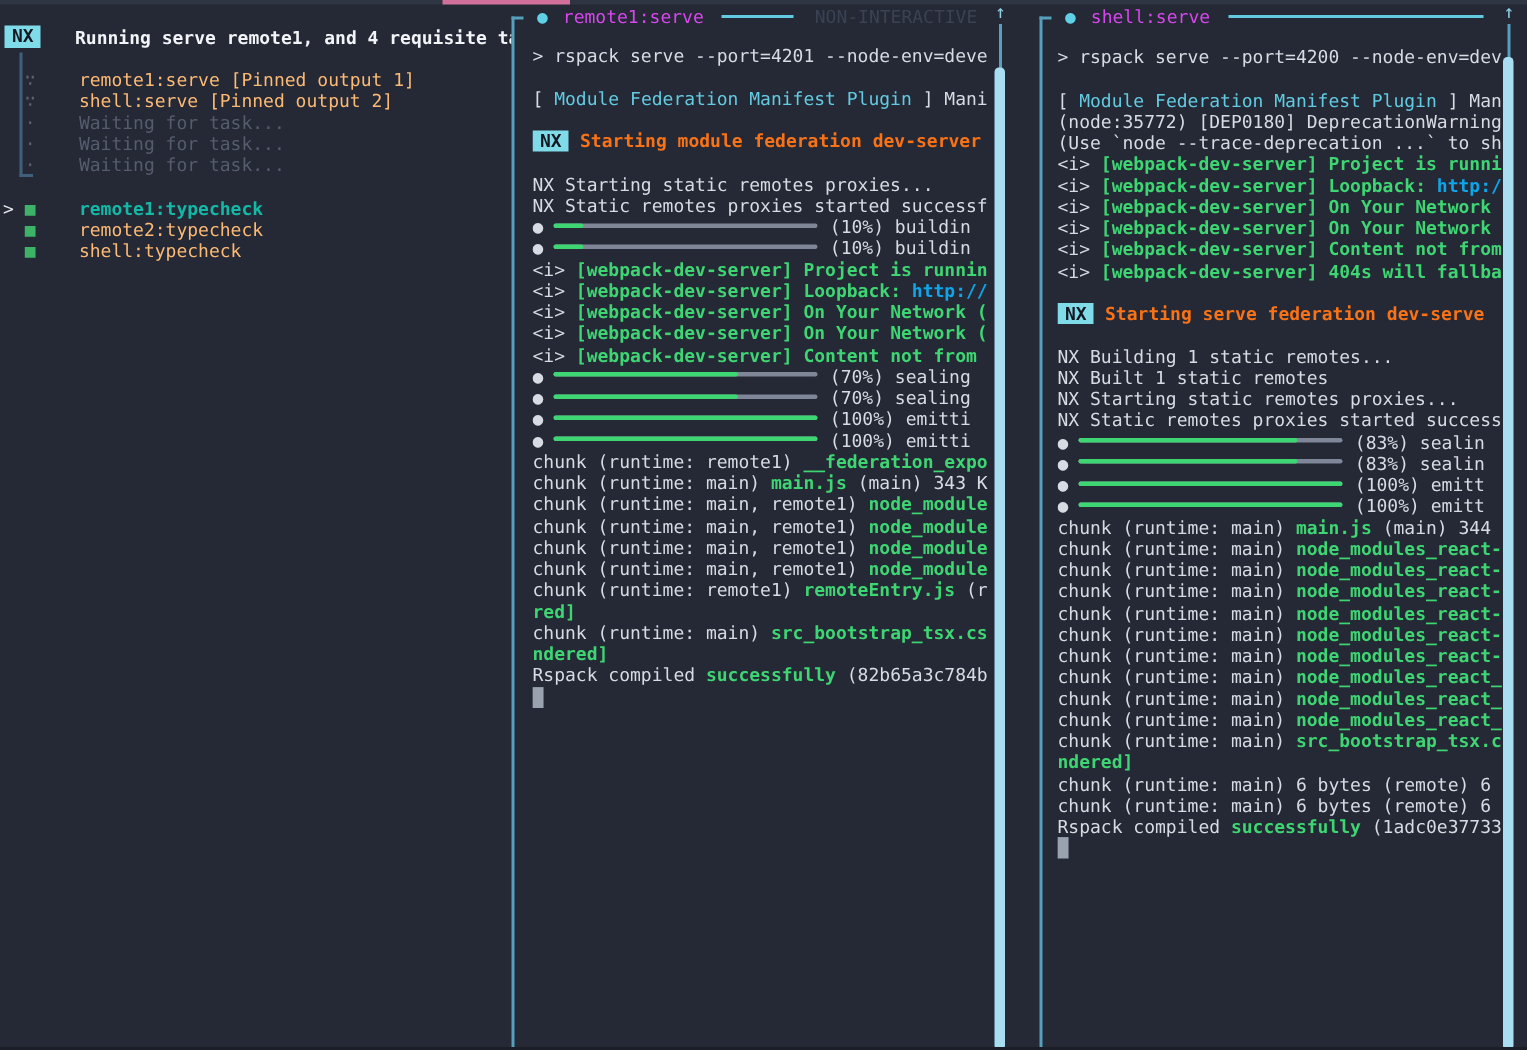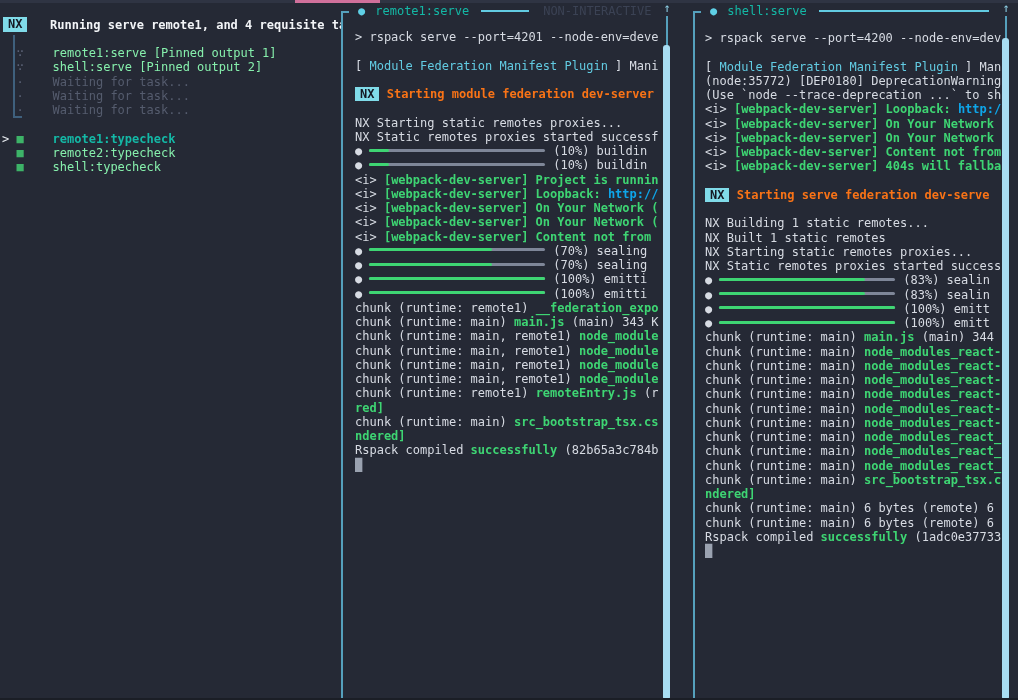--- a/index.html
+++ b/index.html
@@ -13,33 +13,33 @@
   .leftpane{position:absolute;left:0;top:0;width:341px;height:700px;overflow:hidden;}
   .nxbadge{position:absolute;left:3px;top:17px;height:15px;line-height:15px;background:#80dbe9;color:#141823;
     font-weight:bold;padding:0 5px;}
   .ltitle{position:absolute;left:50px;top:18px;font-weight:bold;color:#f2f4f7;white-space:pre;}
   .tree{position:absolute;left:13px;top:35px;width:7px;height:81px;border-left:2px solid #3f607d;border-bottom:2px solid #3f607d;}
   .tasks{position:absolute;left:2px;top:46px;}
   .trow{white-space:pre;height:14.25px;}
   .pre{color:#e8ebf0;}
   .ic-spin,.ic-dot{color:#5a6175;}
   .ic-sq{color:#3db368;}
-  .lbl-gray{color:#86efac;}
+  .lbl-gray{color:#fdba74;}
   .lbl-dim{color:#555c6e;}
   .lbl-sel{color:#14b8a6;font-weight:bold;}
 
   
   .pane{position:absolute;top:0;height:700px;}
   #mid{left:341px;width:352px;}
   #right{left:693px;width:325px;}
   .vborder{position:absolute;left:0;top:11px;bottom:0;width:2px;background:#55a0bc;}
   .stub{position:absolute;left:0;top:11px;width:8px;height:2px;background:#55a0bc;}
   .phead{position:absolute;top:3px;left:0;right:0;height:16px;display:flex;align-items:center;}
   .bullet{color:#5fd0e6;margin-left:17px;}
-  .ptitle{margin-left:10px;color:#14b8a6;}
+  .ptitle{margin-left:10px;color:#d946ef;}
   .rule{height:2px;background:#62cbe2;margin-left:12px;}
   #mid .rule{width:48px;}
   #right .rule{width:170px;}
   .mode{color:#3b4254;margin-left:14px;}
   .lines{position:absolute;left:14px;top:30px;right:2px;overflow:hidden;}
   #right .lines{left:12px;top:31px;}
   .tline{white-space:pre;height:14.25px;}
 
   
   .fg{color:#d7dbe3;}
@@ -140,20 +140,21 @@
       <span class="bullet">●</span>
       <span class="ptitle">shell:serve</span>
       <span class="rule"></span>
     </div>
     <div class="lines" id="right-lines">
         <div class="tline"><span class="fg">&gt; rspack serve --port=4200 --node-env=dev</span></div>
         <div class="tline"></div>
         <div class="tline"><span class="fg">[ </span><span class="cyn">Module Federation Manifest Plugin</span><span class="fg"> ] Man</span></div>
         <div class="tline"><span class="fg">(node:35772) [DEP0180] DeprecationWarning</span></div>
         <div class="tline"><span class="fg">(Use `node --trace-deprecation ...` to sh</span></div>
+        <div class="tline"><span class="fg">&lt;i&gt; </span><span class="grn">[webpack-dev-server] Project is runni</span></div>
         <div class="tline"><span class="fg">&lt;i&gt; </span><span class="grn">[webpack-dev-server] Loopback: </span><span class="lnk">http:/</span></div>
         <div class="tline"><span class="fg">&lt;i&gt; </span><span class="grn">[webpack-dev-server] On Your Network</span></div>
         <div class="tline"><span class="fg">&lt;i&gt; </span><span class="grn">[webpack-dev-server] On Your Network</span></div>
         <div class="tline"><span class="fg">&lt;i&gt; </span><span class="grn">[webpack-dev-server] Content not from</span></div>
         <div class="tline"><span class="fg">&lt;i&gt; </span><span class="grn">[webpack-dev-server] 404s will fallba</span></div>
         <div class="tline"></div>
         <div class="tline"><span class="bdg">NX</span><span class="fg"> </span><span class="wht">Starting serve federation dev-serve</span></div>
         <div class="tline"></div>
         <div class="tline"><span class="fg">NX Building 1 static remotes...</span></div>
         <div class="tline"><span class="fg">NX Built 1 static remotes</span></div>

